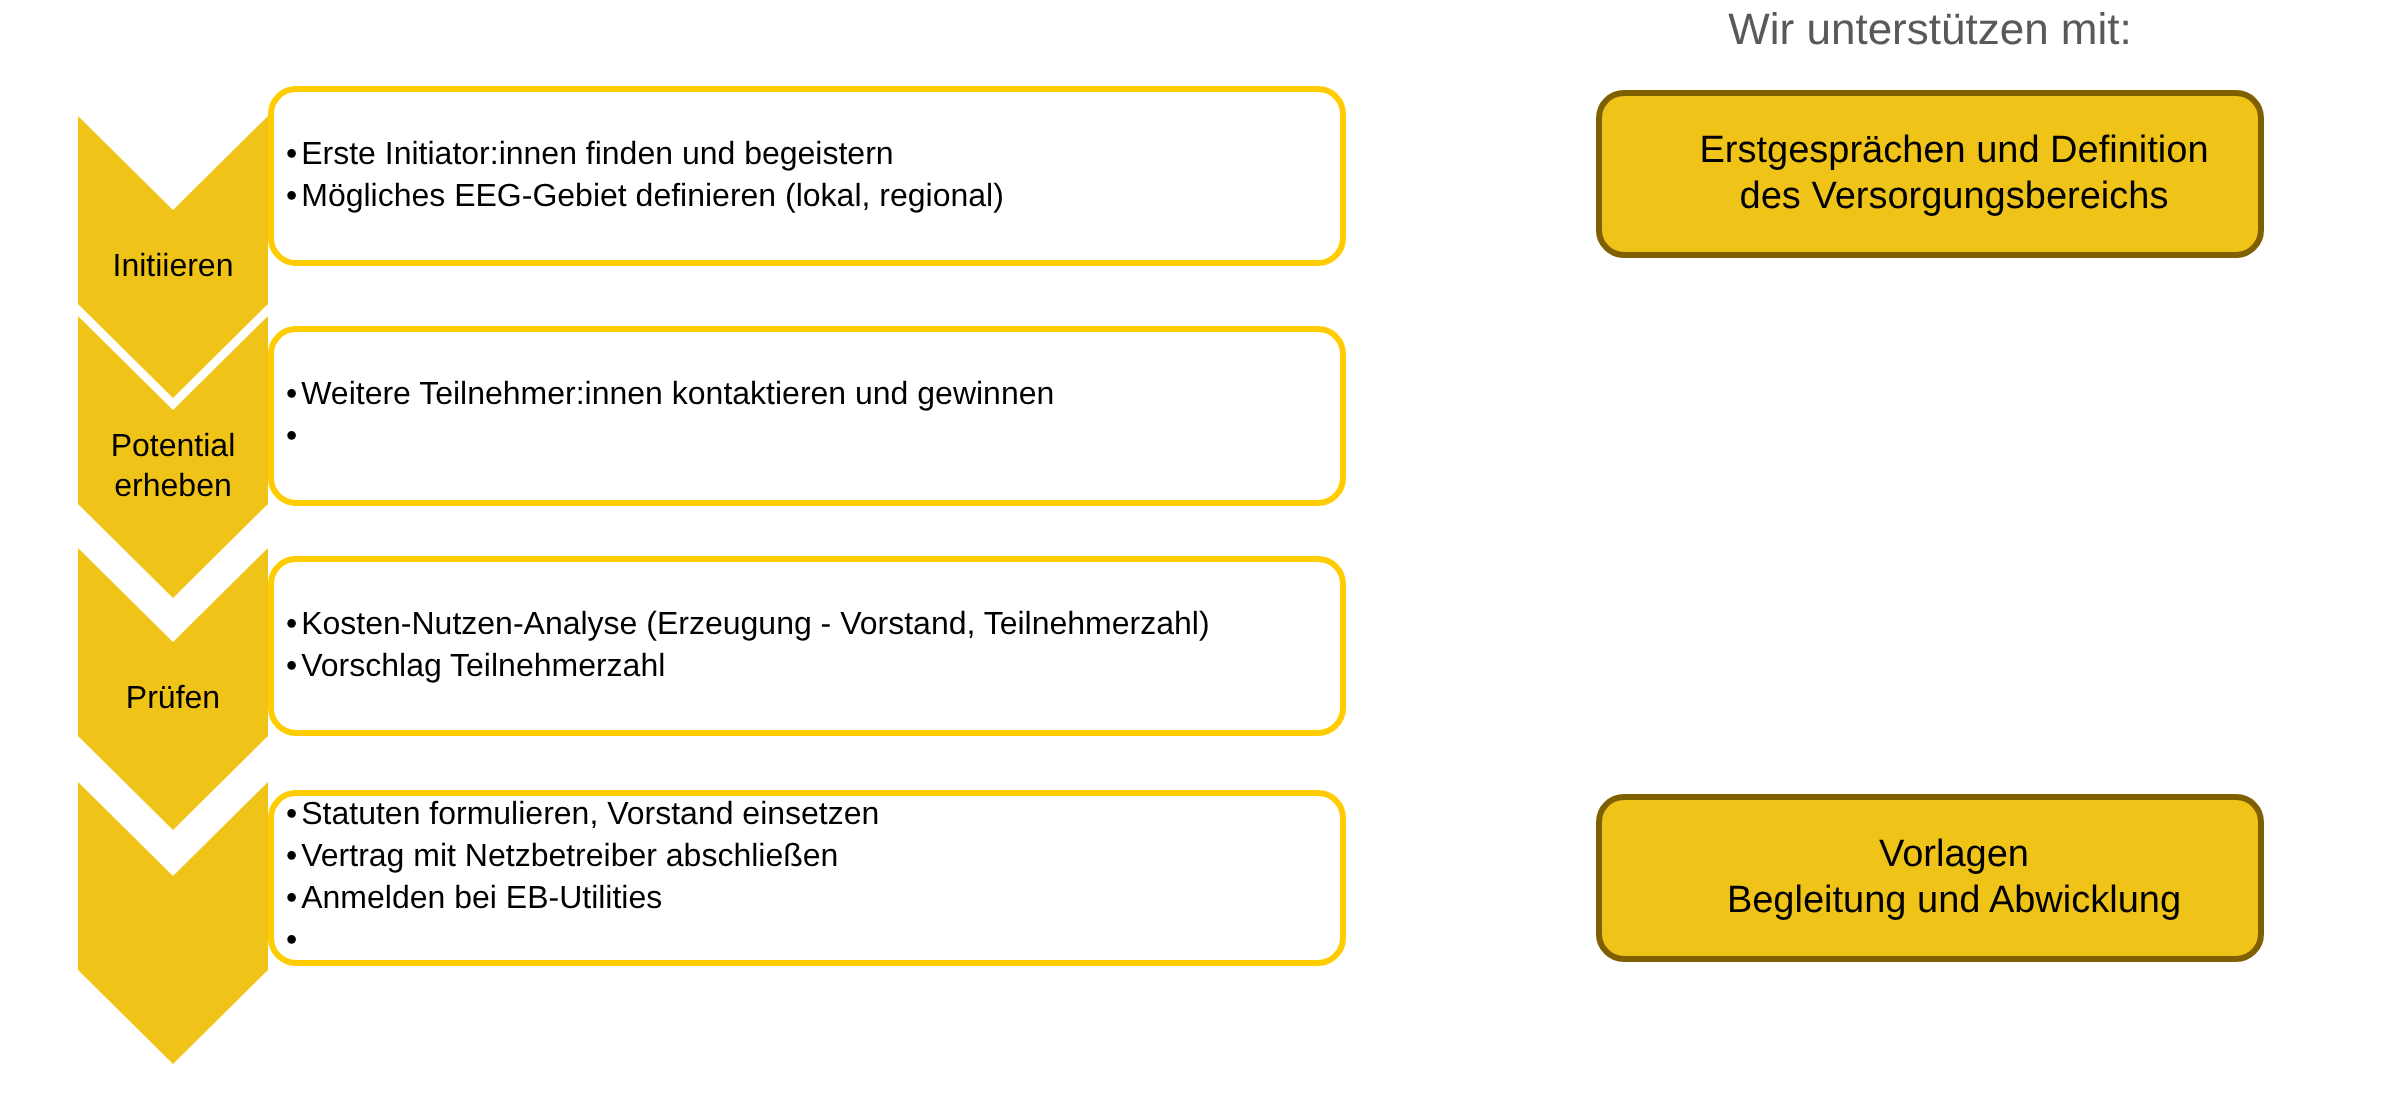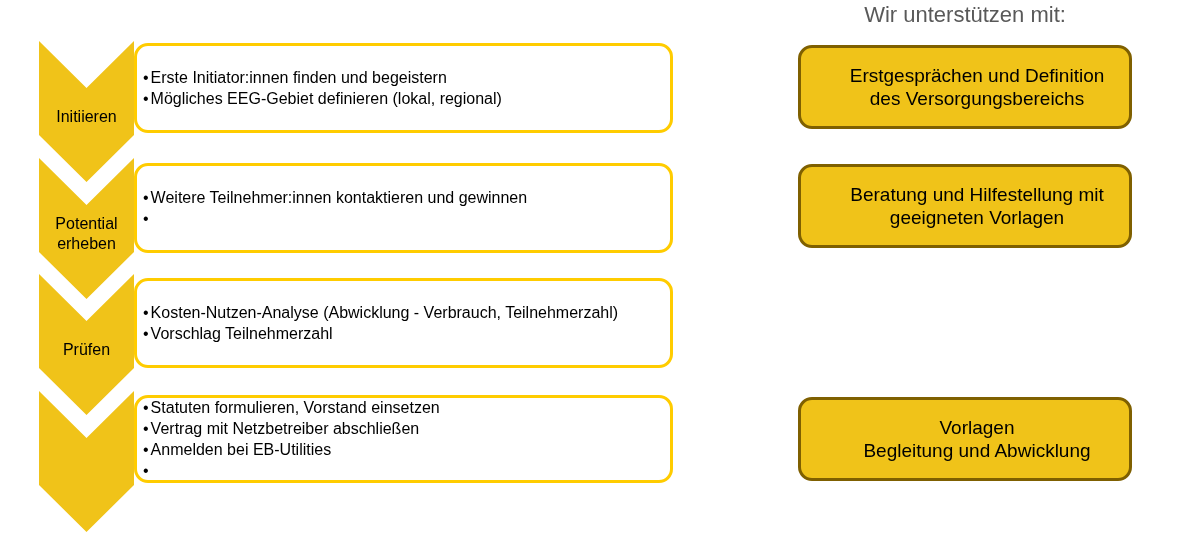--- a/index.html
+++ b/index.html
@@ -88,21 +88,21 @@
     line-height: 23px;
     color: var(--body-text, #000000);
     white-space: pre-line;
   }
 </style>
 </head>
 <body>
 
 <div class="canvas">
 
-  <div class="chevron" style="top:41px">
+  <div class="chevron" style="top:58px">
     <svg width="95" height="141" viewBox="0 0 95 141">
       <polygon points="0,0 47.5,47 95,0 95,94 47.5,141 0,94" fill="#F0C319"></polygon>
     </svg>
     <div class="chevron-label">Initiieren</div>
   </div>
 
   <div class="chevron" style="top:158px">
     <svg width="95" height="141" viewBox="0 0 95 141">
       <polygon points="0,0 47.5,47 95,0 95,94 47.5,141 0,94" fill="#F0C319"></polygon>
     </svg>
@@ -139,21 +139,21 @@
       <span>Weitere Teilnehmer:innen kontaktieren und gewinnen</span>
     </div>
     <div class="bullet-line">
       <span class="bullet-glyph">•</span>
     </div>
   </div>
 
   <div class="info-box" style="top:278px;height:90px">
     <div class="bullet-line">
       <span class="bullet-glyph">•</span>
-      <span>Kosten-Nutzen-Analyse (Abwicklung - Verbrauch, Teilnehmerzahl)</span>
+      <span>Kosten-Nutzen-Analyse (Erzeugung - Vorstand, Teilnehmerzahl)</span>
     </div>
     <div class="bullet-line">
       <span class="bullet-glyph">•</span>
       <span>Vorschlag Teilnehmerzahl</span>
     </div>
   </div>
 
   <div class="info-box" style="top:395px;height:88px">
     <div class="bullet-line">
       <span class="bullet-glyph">•</span>
@@ -172,24 +172,20 @@
     </div>
   </div>
 
   <div class="support-header">Wir unterstützen mit:</div>
 
   <div class="support-box" style="top:45px">
     <div class="support-text">Erstgesprächen und Definition
 des Versorgungsbereichs</div>
   </div>
 
-  <div class="support-box" style="top:164px">
-    <div class="support-text">Beratung und Hilfestellung mit
-geeigneten Vorlagen</div>
-  </div>
 
 
   <div class="support-box" style="top:397px">
     <div class="support-text">Vorlagen
 Begleitung und Abwicklung</div>
   </div>
 
 </div>
 
 </body></html>

